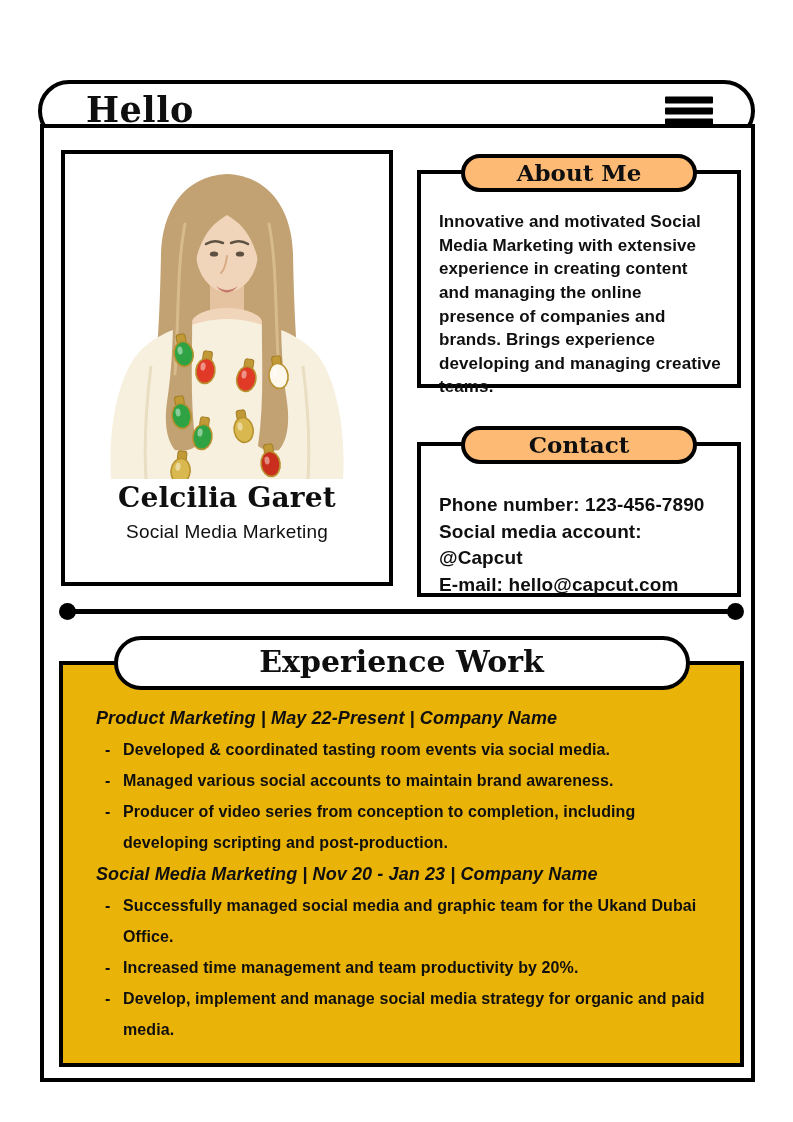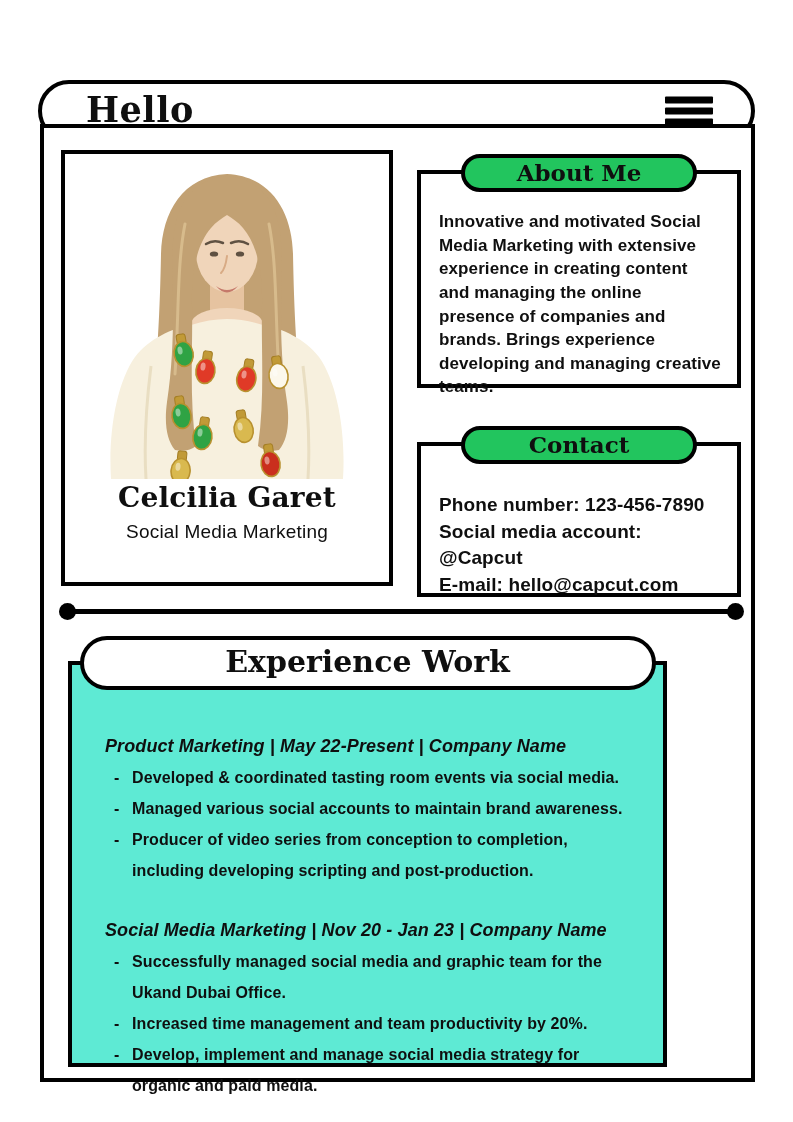--- a/index.html
+++ b/index.html
@@ -41,52 +41,52 @@
   
   .label-box {
     position:absolute; left:373px; width:324px;
     border:4px solid #000; background:#fff;
   }
   .about-box { top:42px; height:218px; }
   .contact-box { top:314px; height:155px; }
   .pill-label {
     position:absolute; left:50%; transform:translateX(-50%); top:-20px;
     height:38px; min-width:236px; padding:0 24px;
-    border:4px solid #000; border-radius:19px; background:#22c55e;
+    border:4px solid #000; border-radius:19px; background:#fdba74;
     display:flex; align-items:center; justify-content:center; z-index:3;
   }
   .pill-label .pill-text { font-size:23px; line-height:1; padding-bottom:2px; }
   .about-body {
     padding:36px 16px 0 18px; font-size:17px; font-weight:700;
     line-height:1.39; letter-spacing:0.1px;
   }
   .contact-lines { padding:46px 14px 0 18px; }
   .contact-line { font-size:19px; font-weight:700; line-height:1.4; letter-spacing:0.1px; }
 
   
   .divider { position:absolute; left:15px; top:475px; width:685px; height:17px; }
   .divider .line { position:absolute; left:8px; right:8px; top:6px; height:5px; background:#000; }
   .divider .dot { position:absolute; top:0; width:17px; height:17px; border-radius:50%; background:#000; }
   .divider .dot-l { left:0; } .divider .dot-r { right:0; }
 
   
   .exp-box {
-    position:absolute; left:24px; top:533px; width:599px; height:406px;
-    border:4px solid #000; background:#5eead4;
+    position:absolute; left:15px; top:533px; width:685px; height:406px;
+    border:4px solid #000; background:#eab308;
   }
   .exp-pill {
     position:absolute; left:50%; transform:translateX(-50%); top:-29px;
     height:54px; width:576px; border:4px solid #000; border-radius:27px; background:#fff;
     display:flex; align-items:center; justify-content:center; z-index:3;
   }
   .exp-pill .pill-text { font-size:30px; line-height:1; padding-bottom:3px; }
   .exp-content { padding:37px 26px 0 33px; }
   .job-title {
     font-size:18px; font-weight:700; font-style:italic;
-    line-height:32px; letter-spacing:0.1px;margin-top:28px;
+    line-height:32px; letter-spacing:0.1px;
   }
   .bullet { position:relative; padding-left:27px; font-size:16px; font-weight:700;
     line-height:31px; letter-spacing:0.1px; }
   .bullet .dash { position:absolute; left:9px; top:0; }
 
   svg .bulb { stroke:#b8912f; stroke-width:1.6px; }
   svg .cap  { stroke:#a37d23; stroke-width:1px; }
 </style>
 </head>
 <body>

